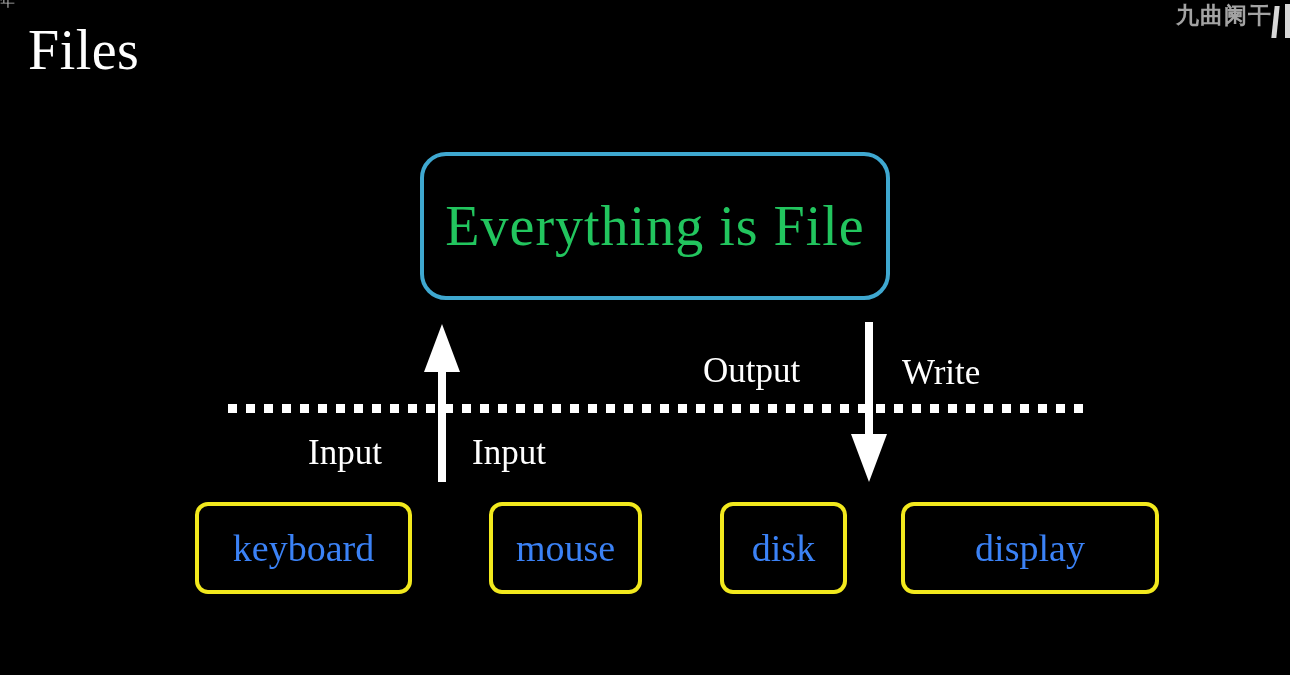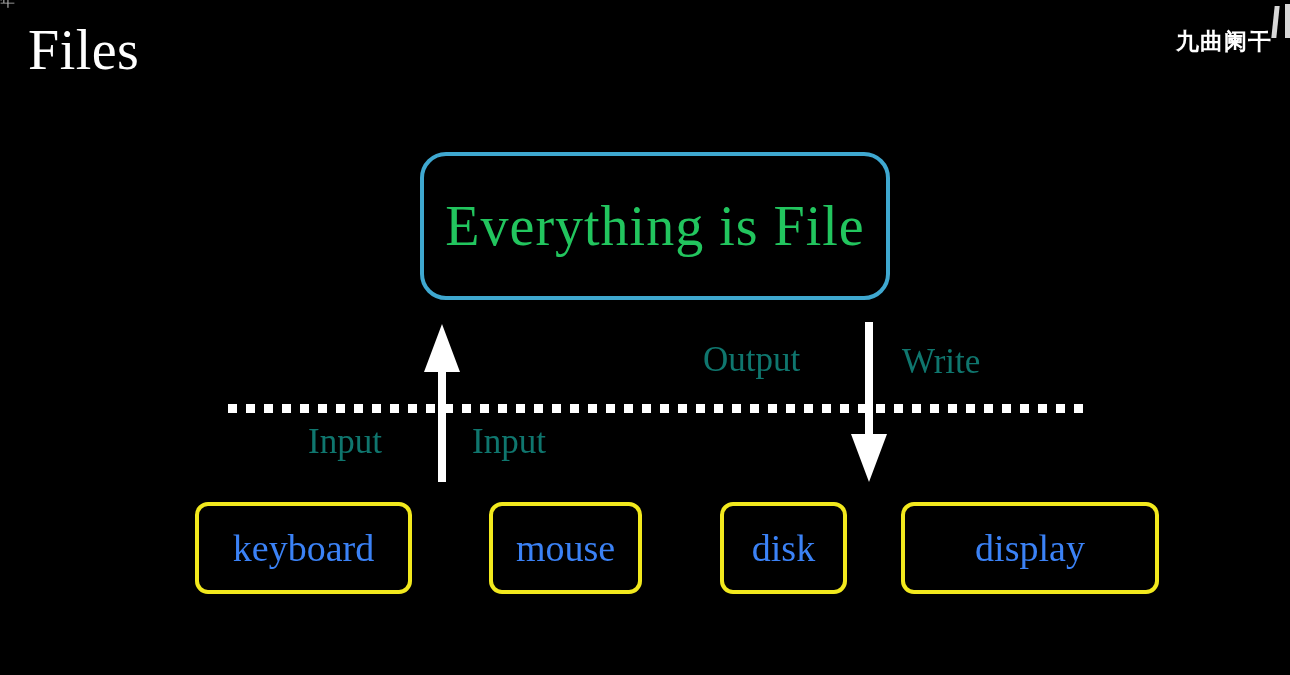--- a/index.html
+++ b/index.html
@@ -38,25 +38,24 @@
     right: 18px;
     top: 4px;
     display: flex;
     align-items: center;
     gap: 8px;
   }
   .watermark-text {
     font-family: "DejaVu Sans", sans-serif;
     font-size: 23px;
     font-weight: 600;
-    color: #ffffff;
+    color: #a3a3a3;
     letter-spacing: 1px;
     line-height: 1;
     white-space: nowrap;
-    margin-top: 26px;
   }
   .watermark-logo {
     position: absolute;
     right: -18px;
     top: 0px;
     width: 26px;
     height: 34px;
   }
   .watermark-logo .bar {
     position: absolute;
@@ -136,22 +135,23 @@
     width: 36px;
     height: 160px;
   }
   .arrow svg { display: block; }
 
   
   .flow-label {
     position: absolute;
     font-size: 35px;
     line-height: 1;
-    color: #0f766e;
-    white-space: nowrap;
+    color: #ffffff;
+    white-space: nowrap;
+    margin-top: 11px;
   }
   .label-read   { left: 308px; top: 424px; }
   .label-input  { left: 472px; top: 424px; }
   .label-output { left: 703px; top: 342px; }
   .label-write  { left: 902px; top: 344px; }
 
   
   .device-box {
     position: absolute;
     box-sizing: border-box;

